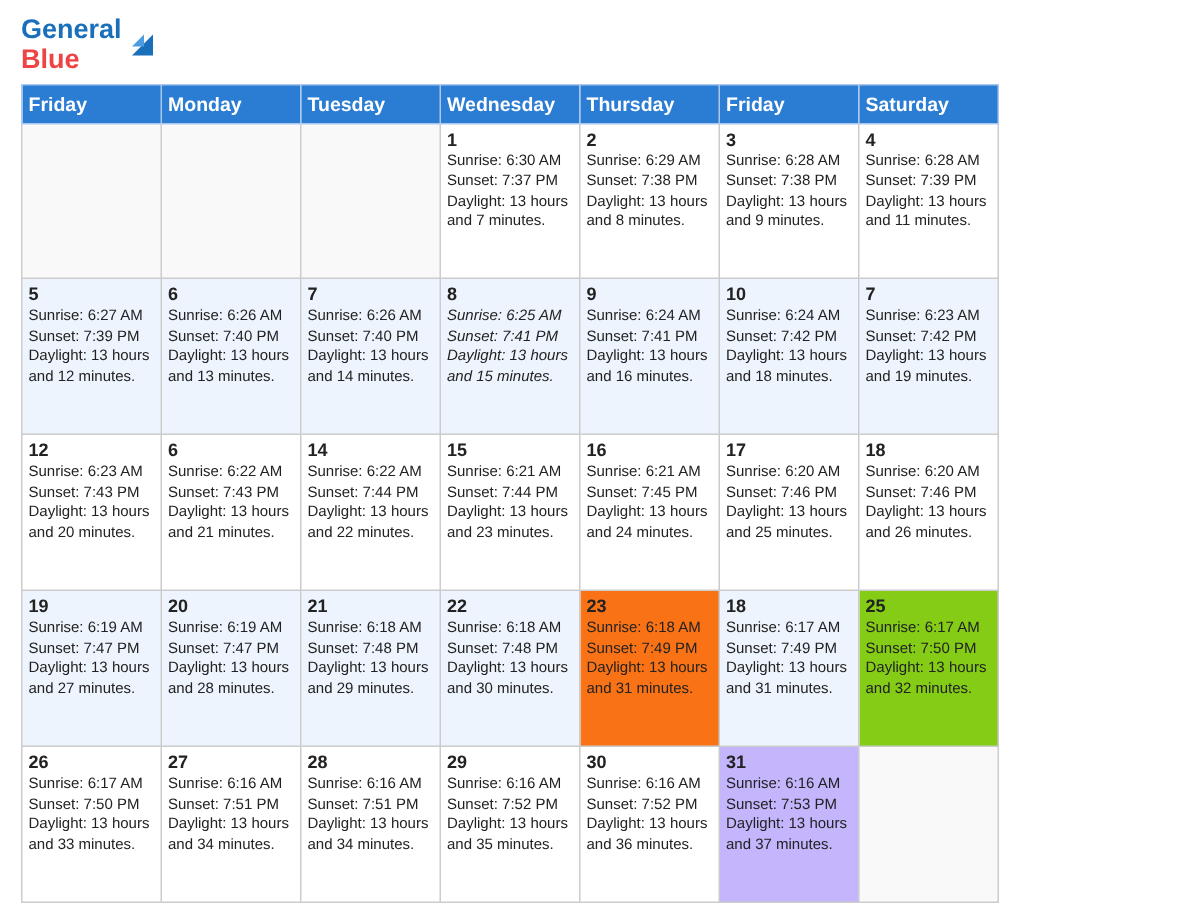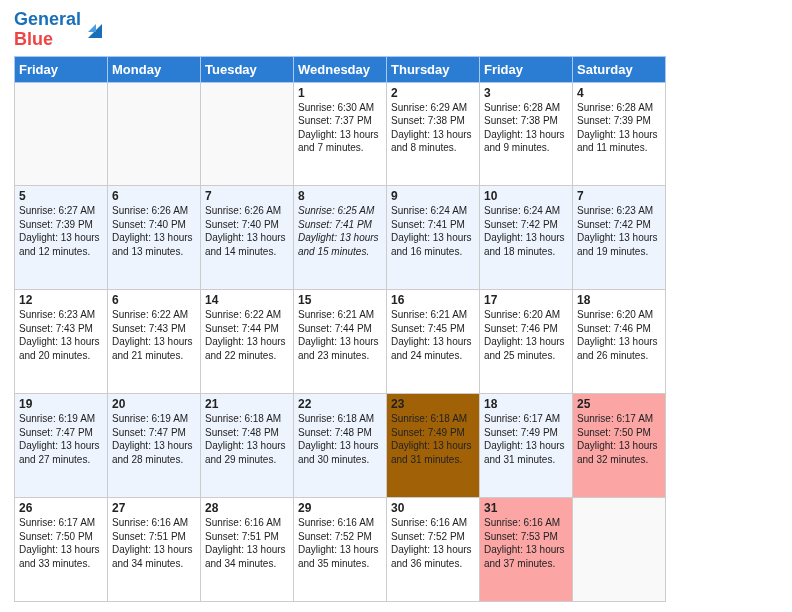--- a/index.html
+++ b/index.html
@@ -295,35 +295,35 @@
 Daylight: 13 hours
 and 29 minutes.</div>
           </td>
           <td style="background: rgb(238, 244, 253);">
             <span class="day-num">22</span>
             <div class="day-info" style="white-space: pre-wrap;">Sunrise: 6:18 AM
 Sunset: 7:48 PM
 Daylight: 13 hours
 and 30 minutes.</div>
           </td>
-          <td style="background: #a16207;">
+          <td style="background: #f97316;">
             <span class="day-num">23</span>
             <div class="day-info" style="white-space: pre-wrap;">Sunrise: 6:18 AM
 Sunset: 7:49 PM
 Daylight: 13 hours
 and 31 minutes.</div>
           </td>
           <td style="background: rgb(238, 244, 253);">
             <span class="day-num">18</span>
             <div class="day-info" style="white-space: pre-wrap;">Sunrise: 6:17 AM
 Sunset: 7:49 PM
 Daylight: 13 hours
 and 31 minutes.</div>
           </td>
-          <td style="background: #fca5a5;">
+          <td style="background: #84cc16;">
             <span class="day-num">25</span>
             <div class="day-info" style="white-space: pre-wrap;">Sunrise: 6:17 AM
 Sunset: 7:50 PM
 Daylight: 13 hours
 and 32 minutes.</div>
           </td>
         </tr>
         <tr>
           <td style="background: rgb(255, 255, 255);">
             <span class="day-num">26</span>
@@ -353,21 +353,21 @@
 Daylight: 13 hours
 and 35 minutes.</div>
           </td>
           <td style="background: rgb(255, 255, 255);">
             <span class="day-num">30</span>
             <div class="day-info" style="white-space: pre-wrap;">Sunrise: 6:16 AM
 Sunset: 7:52 PM
 Daylight: 13 hours
 and 36 minutes.</div>
           </td>
-          <td style="background: #fca5a5;">
+          <td style="background: #c4b5fd;">
             <span class="day-num">31</span>
             <div class="day-info" style="white-space: pre-wrap;">Sunrise: 6:16 AM
 Sunset: 7:53 PM
 Daylight: 13 hours
 and 37 minutes.</div>
           </td>
           <td class="empty" style="background: rgb(249, 249, 249);"></td>
         </tr>
       </tbody>
   </table>

